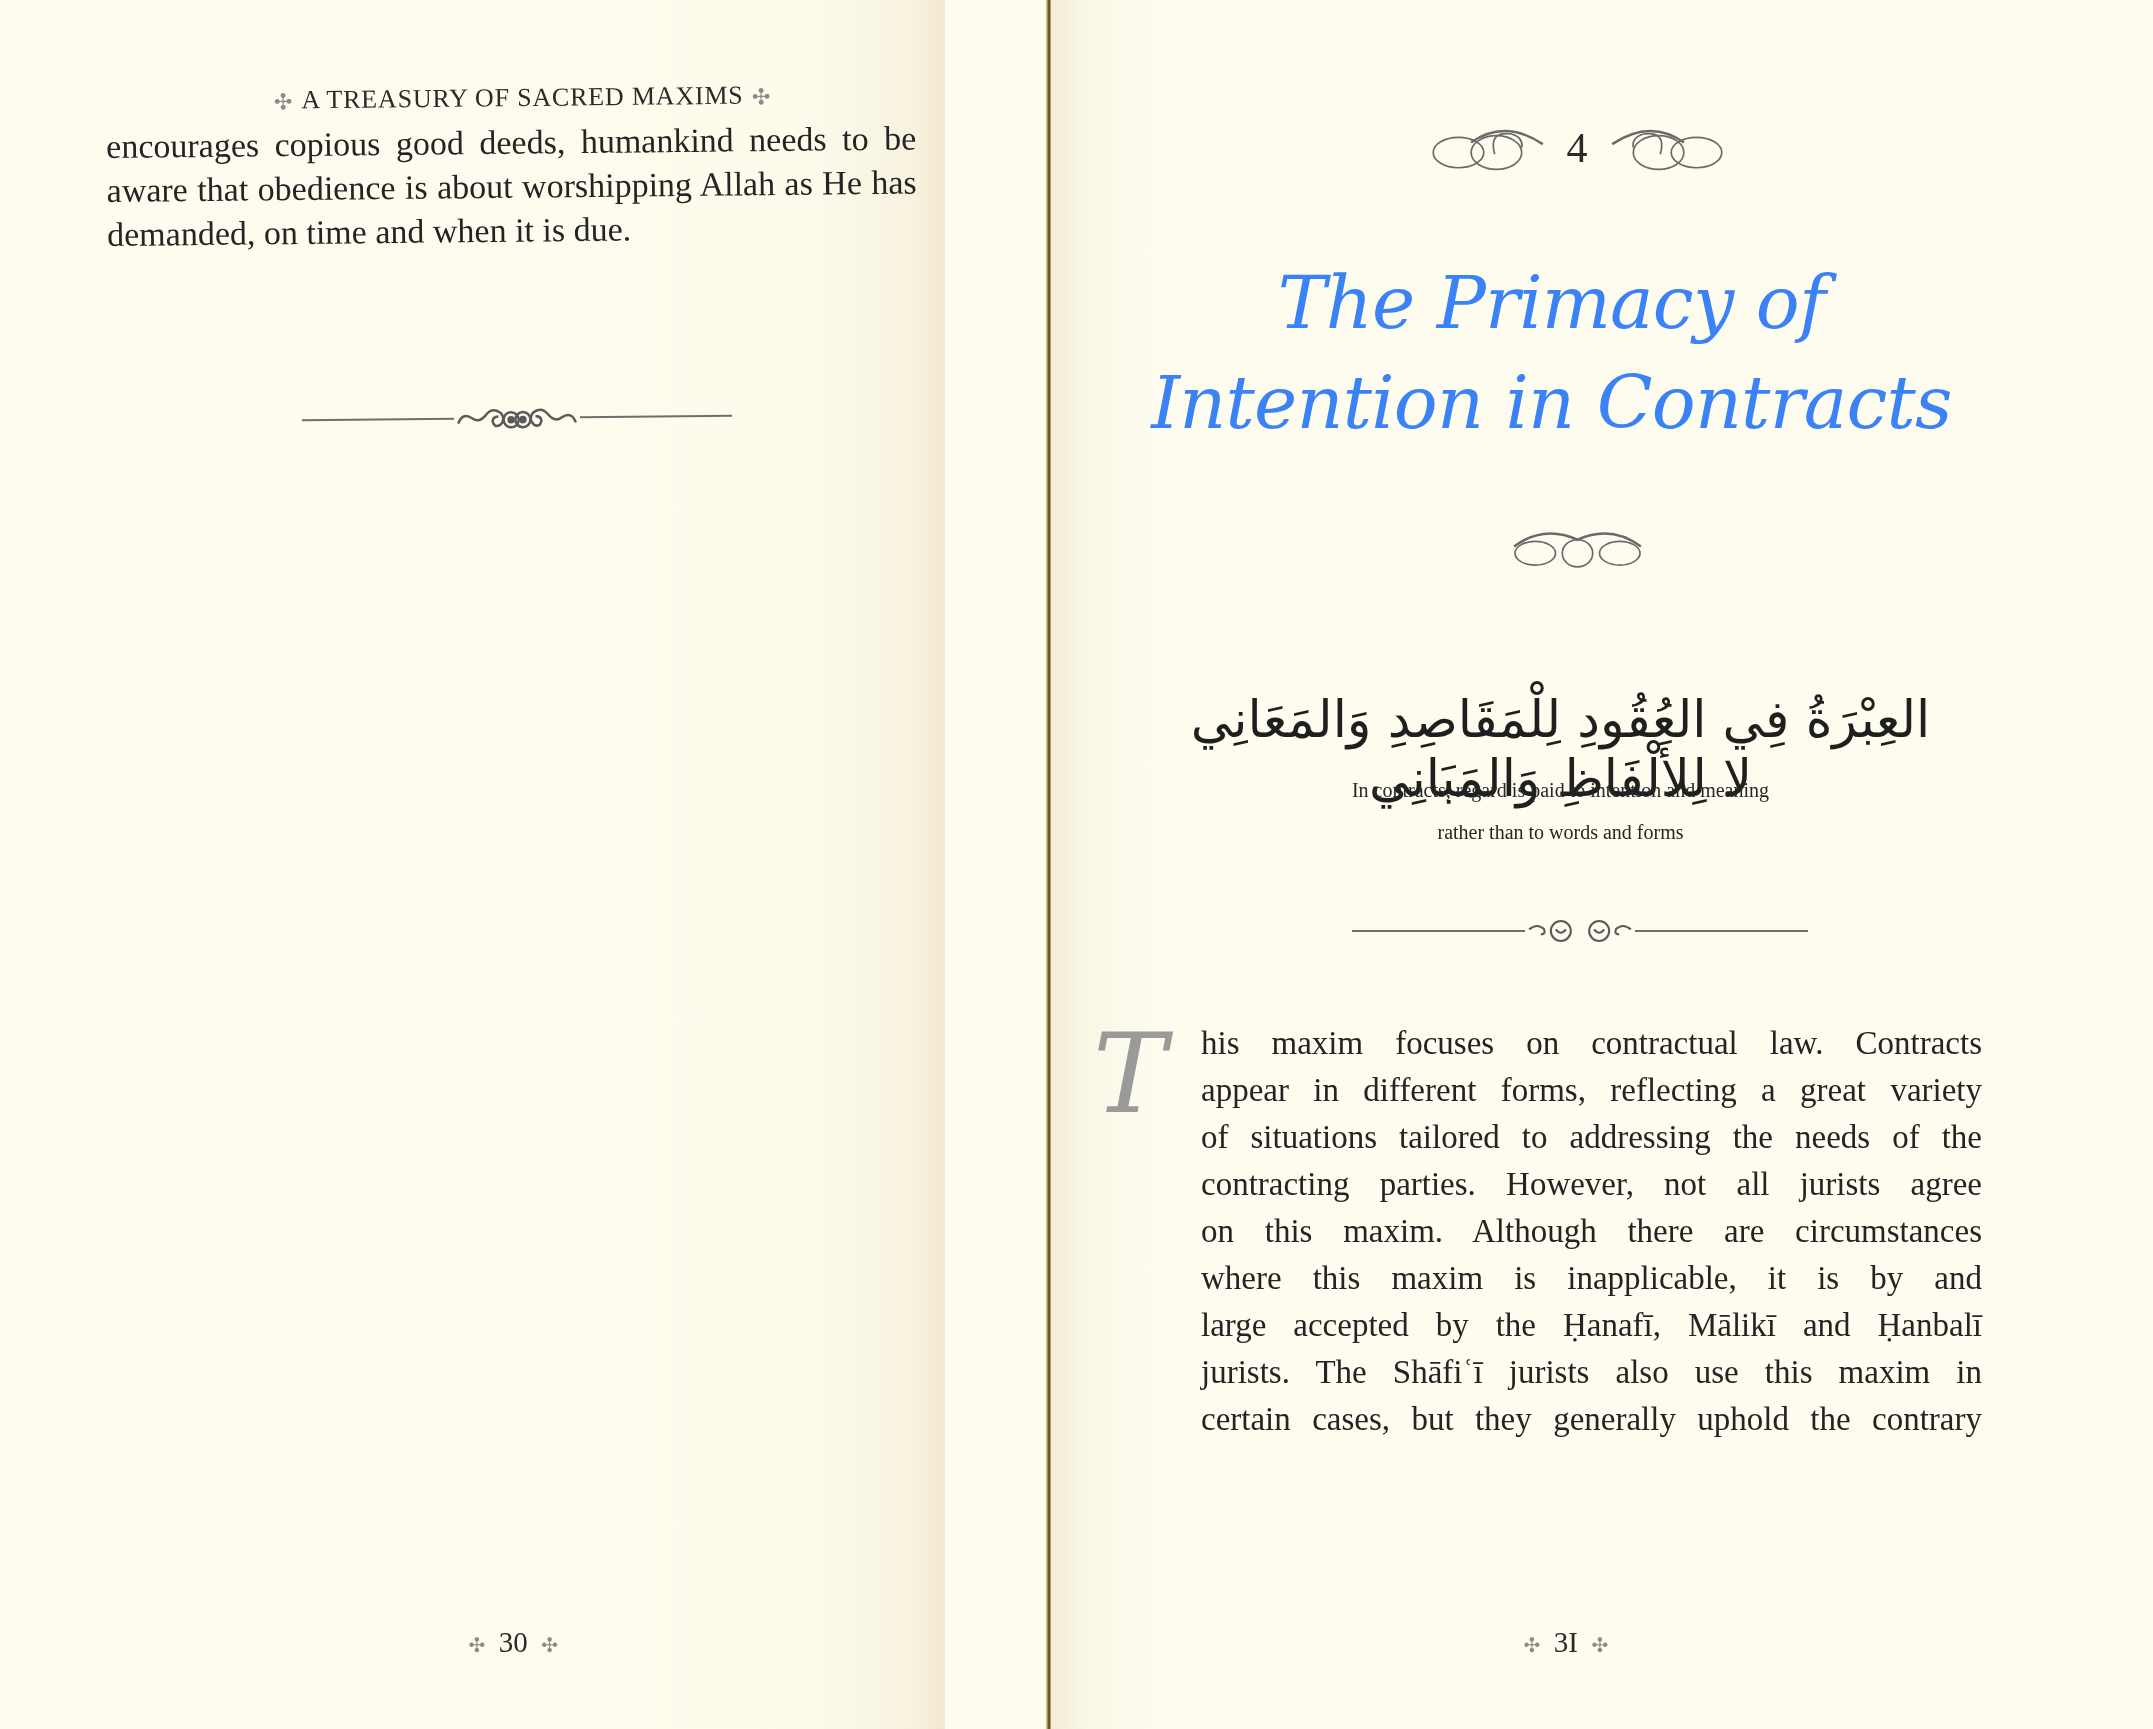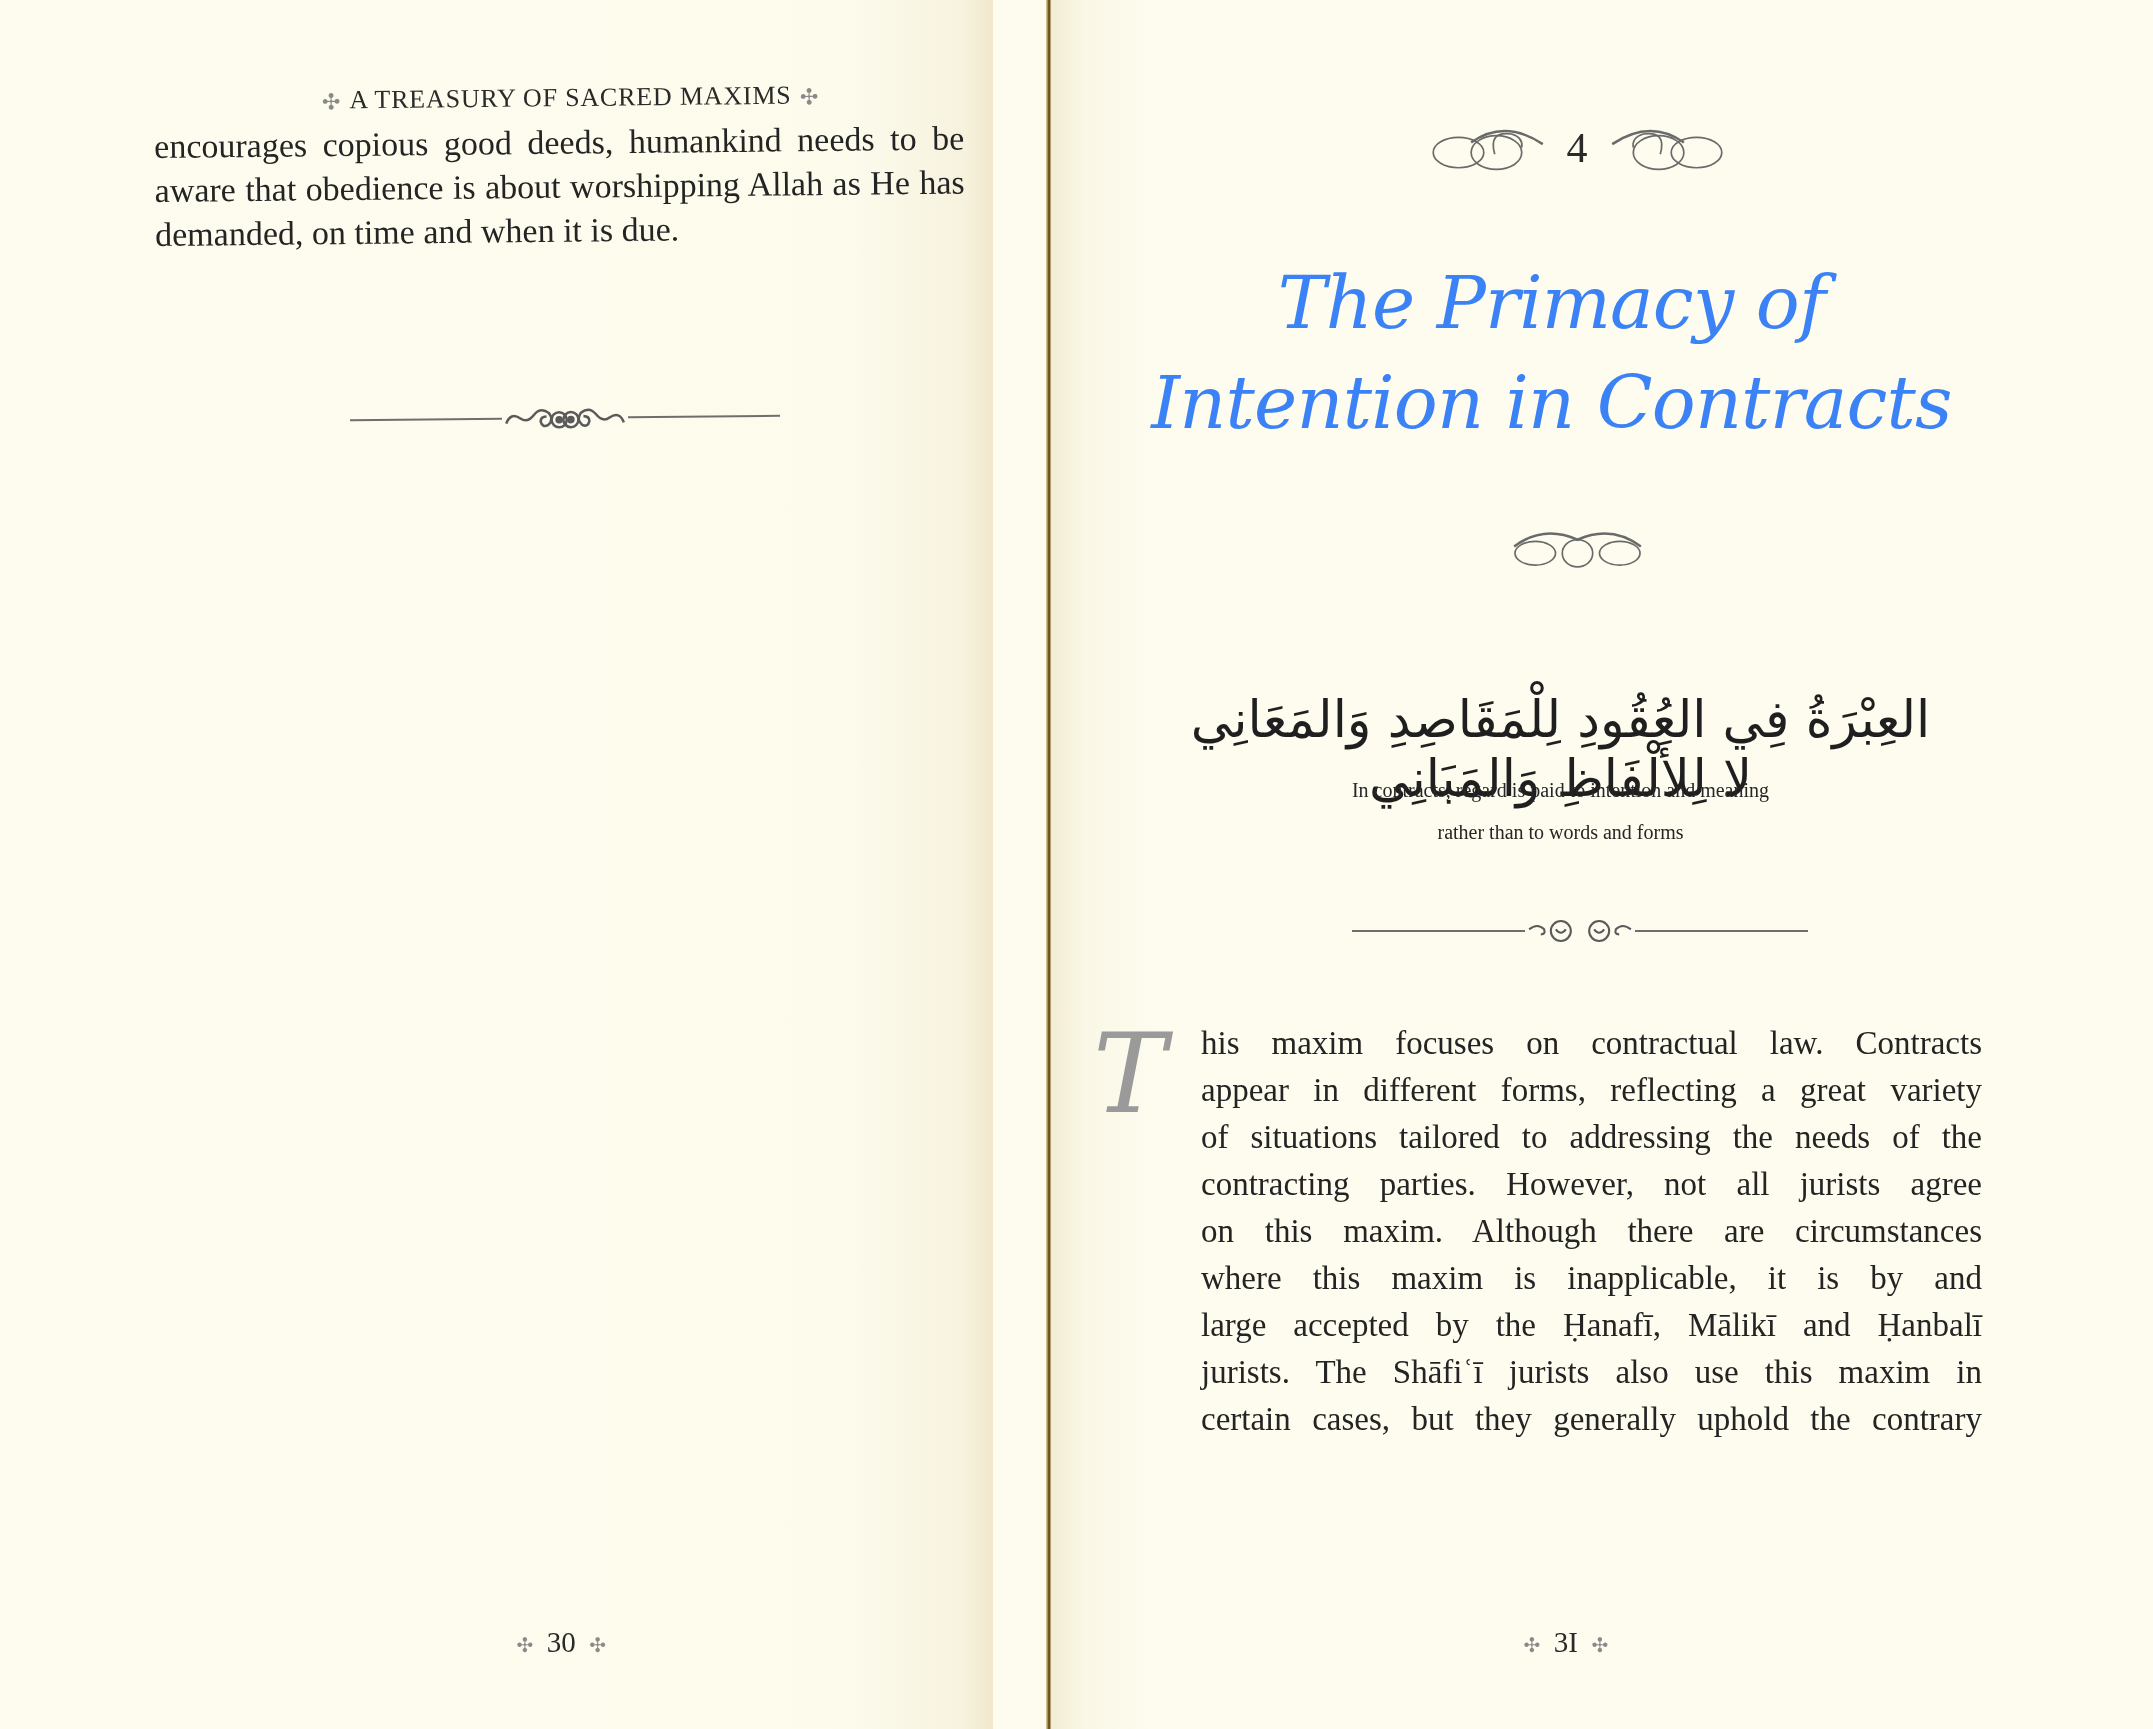--- a/index.html
+++ b/index.html
@@ -23,21 +23,20 @@
     }
     .page {
       position: absolute;
       top: 0;
       height: 1730px;
     }
     .page-left {
       left: 0;
       width: 945px;
       background: linear-gradient(to right, #fdfcef 0%, #fcfbec 85%, #f7f2de 97%, #f1e8cc 100%);
-      margin-left: 48px;
     }
     .page-right {
       left: 1051px;
       width: 1103px;
       background: linear-gradient(to right, #f3ecd4 0%, #faf7e6 3%, #fdfcef 10%, #fdfcee 100%);
     }
     .gutter {
       position: absolute;
       left: 1046px;
       top: 0;

